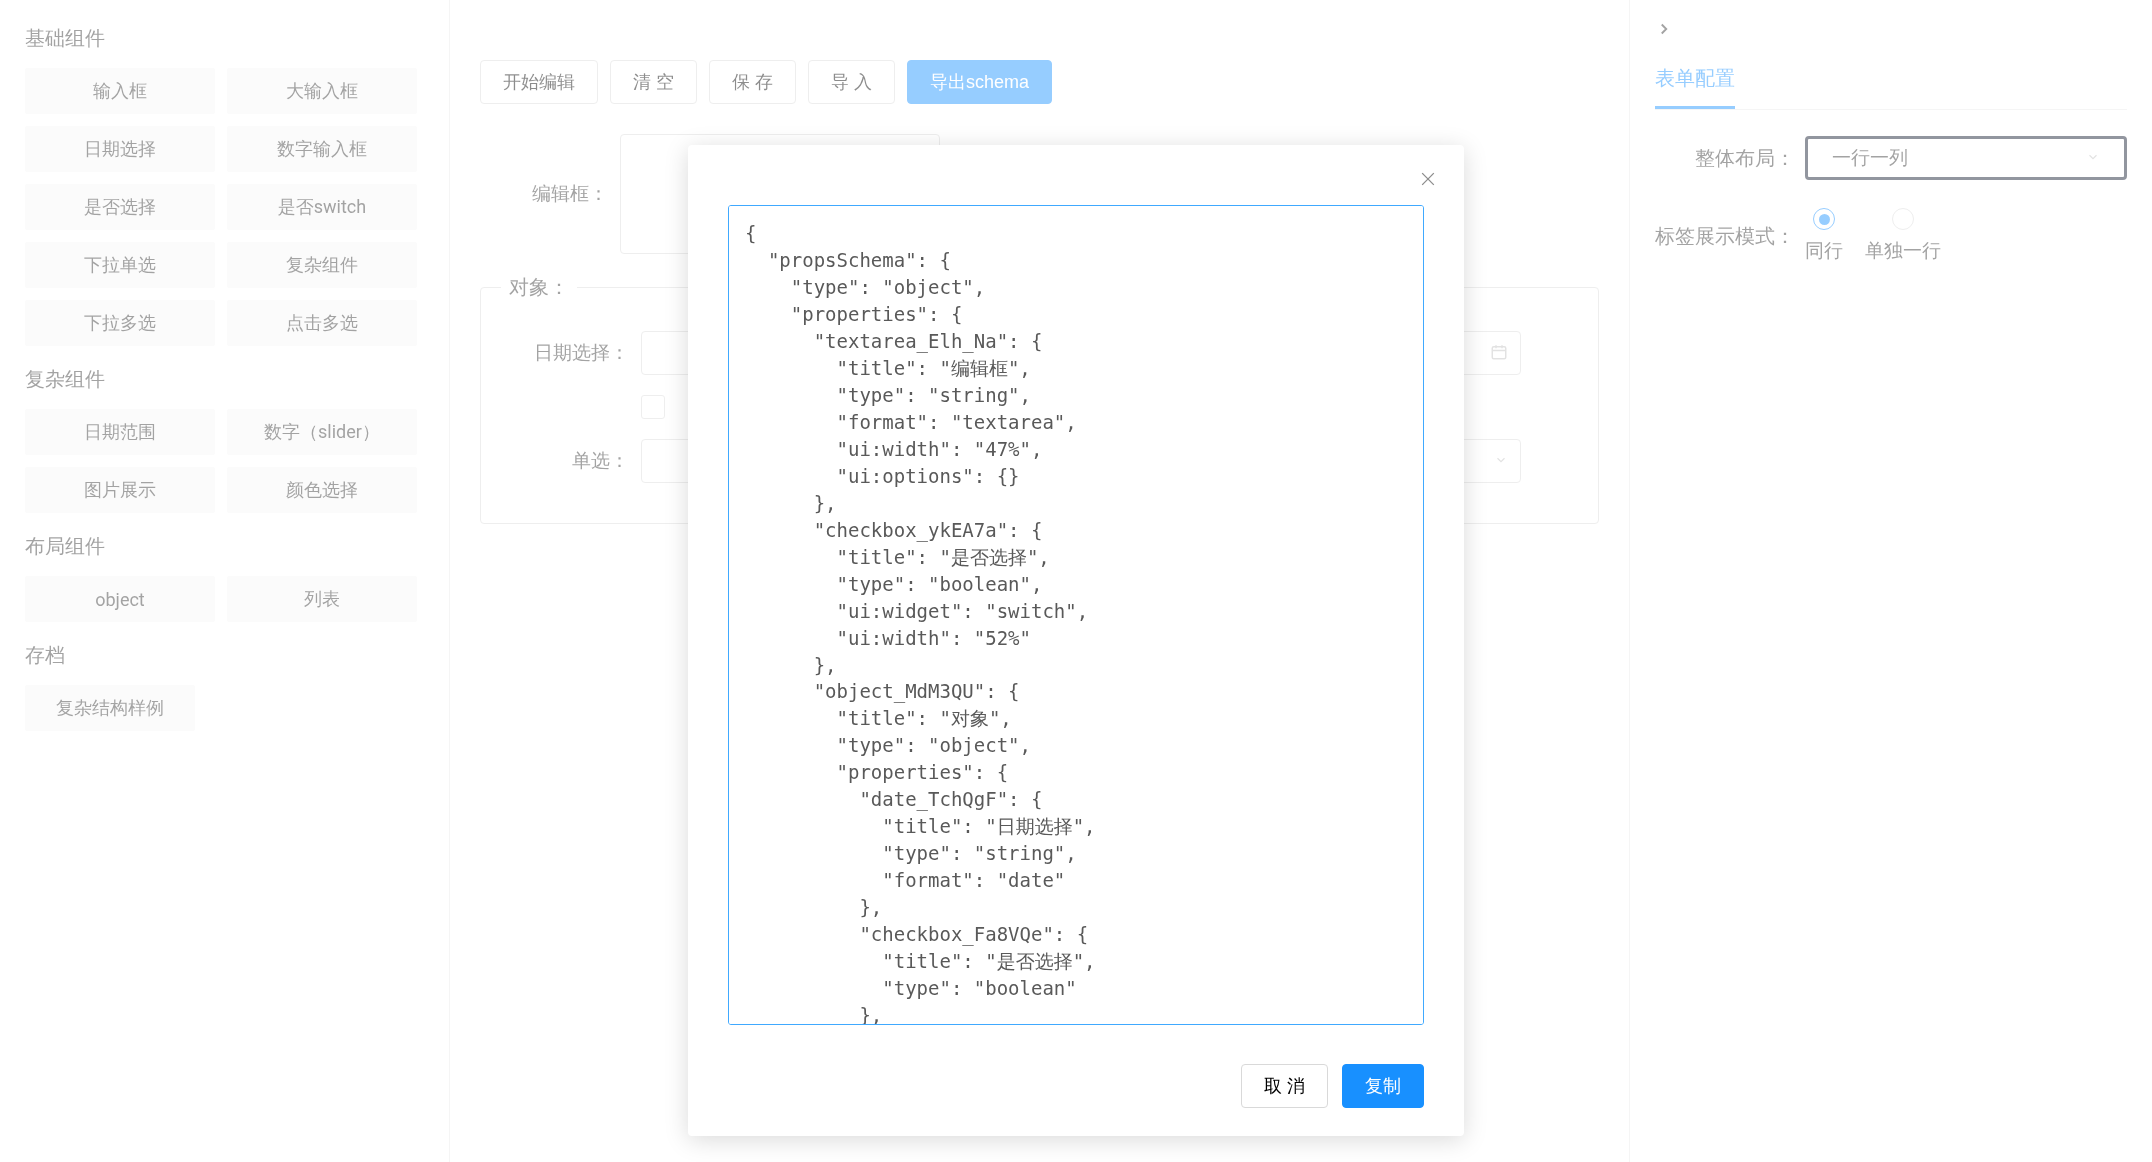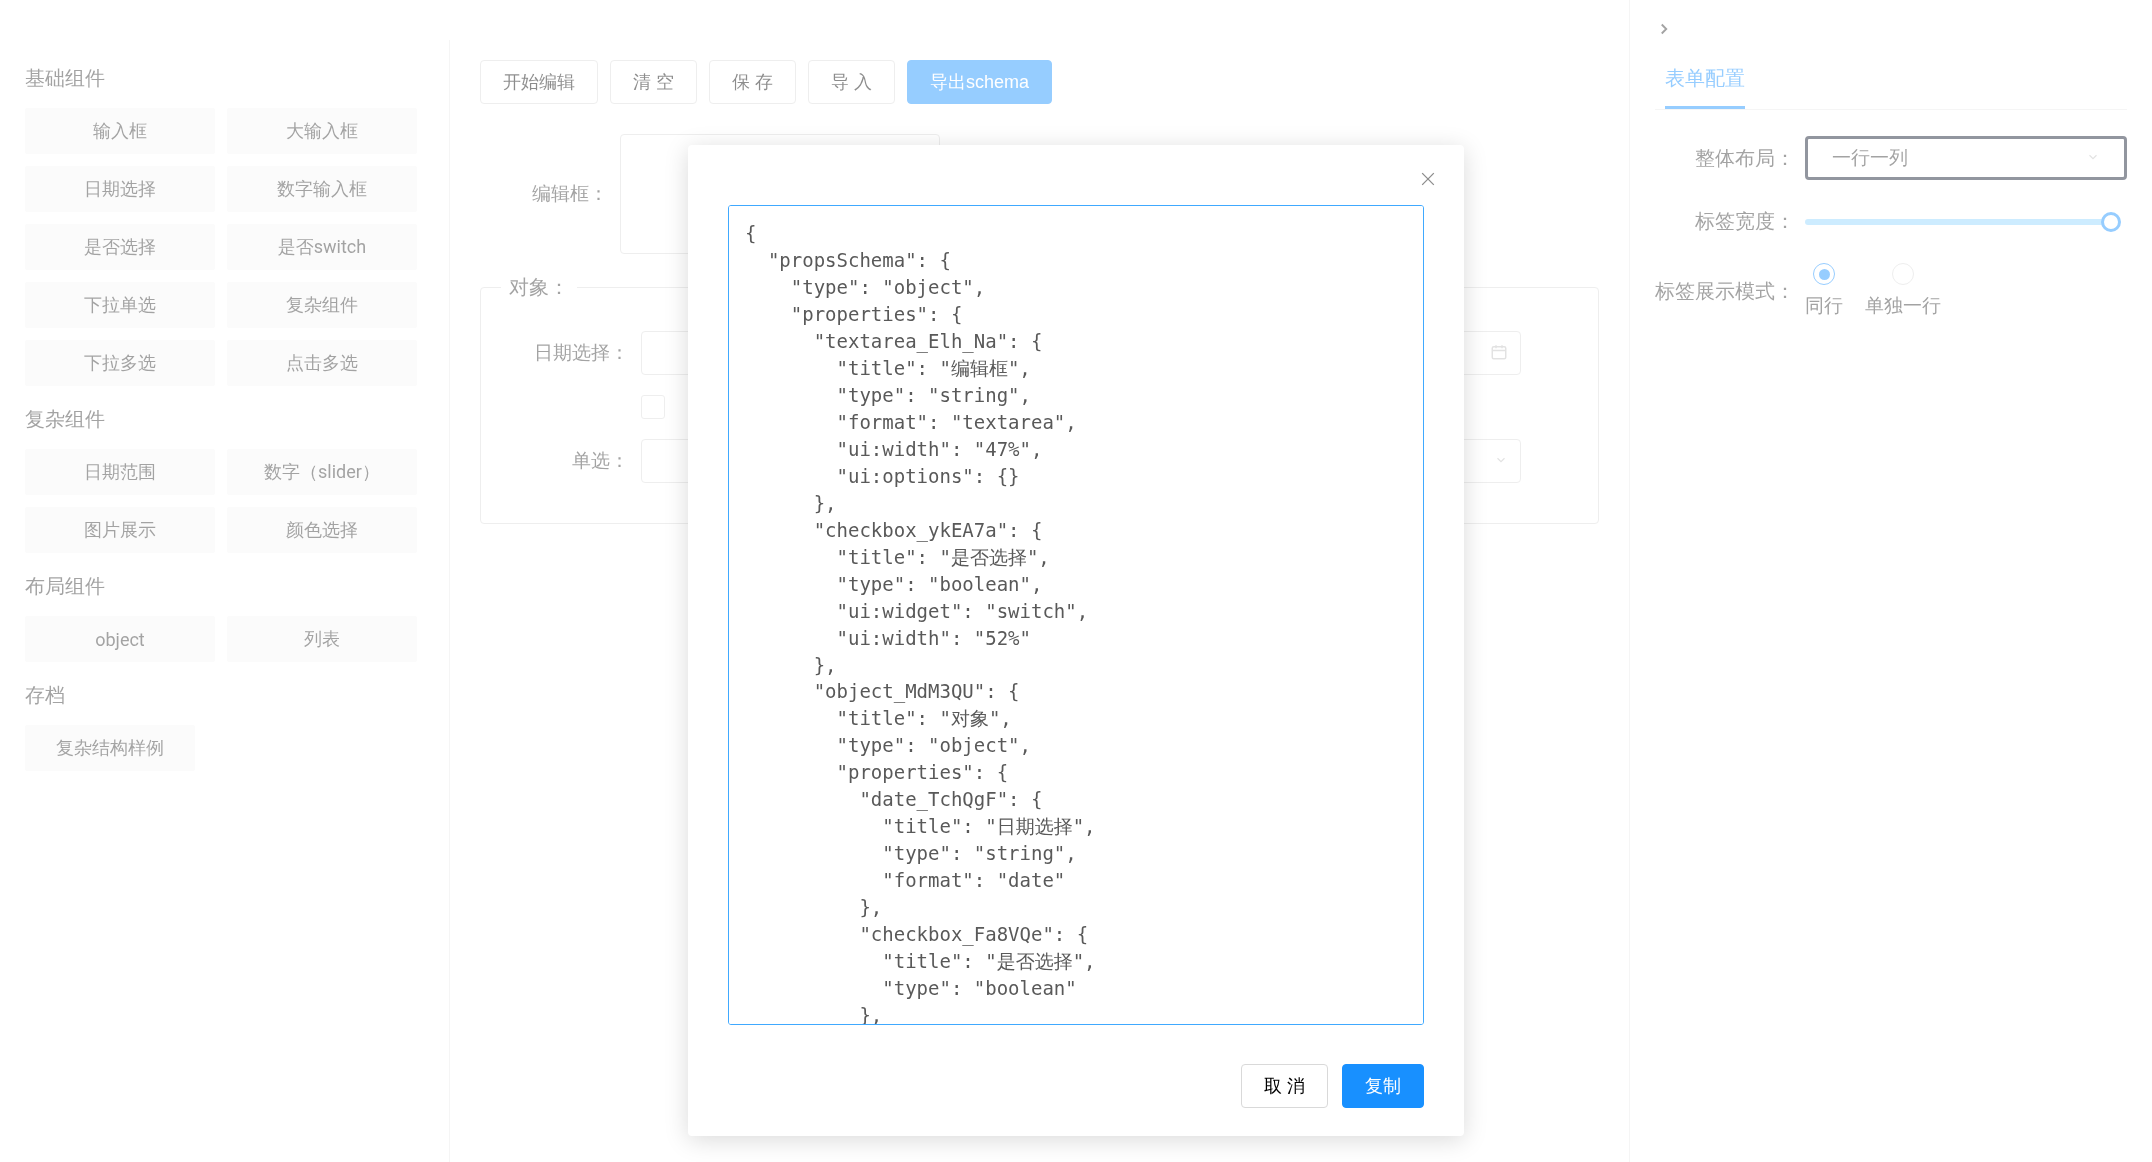--- a/index.html
+++ b/index.html
@@ -17,21 +17,20 @@
       position: relative;
     }
 
     
     .left-sidebar {
       width: 450px;
       padding: 20px 25px;
       border-right: 1px solid #e8e8e8;
       background: #fff;
       overflow-y: auto;
-      margin-top: 40px;
     }
     .section-title {
       font-size: 20px;
       font-weight: 500;
       margin-bottom: 16px;
       margin-top: 10px;
     }
     .section-title:first-child { margin-top: 5px; }
     .component-grid {
       display: flex;
@@ -177,21 +176,20 @@
       display: flex;
       border-bottom: 1px solid #e8e8e8;
       margin-bottom: 26px;
     }
     .tab {
       padding: 10px 0 14px;
       font-size: 20px;
       color: #1890ff;
       border-bottom: 3px solid #1890ff;
       margin-right: 30px;
-      margin-left: 10px;
     }
     .config-row {
       display: flex;
       align-items: center;
       margin-bottom: 28px;
     }
     .config-label {
       width: 150px;
       text-align: right;
       padding-right: 10px;
@@ -421,26 +419,20 @@
       <div class="config-select">
         <span>一行一列</span>
         <span class="select-arrow">
           <svg width="14" height="14" viewBox="0 0 24 24" fill="none" stroke="currentColor" stroke-width="2">
               <polyline points="6 9 12 15 18 9"></polyline>
             </svg>
         </span>
       </div>
     </div>
 
-    <div class="config-row">
-      <div class="config-label">标签宽度：</div>
-      <div class="slider-track">
-        <div class="slider-thumb"></div>
-      </div>
-    </div>
 
     <div class="config-row">
       <div class="config-label">标签展示模式：</div>
       <div class="radio-group">
         <div class="radio-item">
           <div class="radio-circle checked">
               <div class="radio-dot"></div>
             </div>
           <span>同行</span>
         </div>

